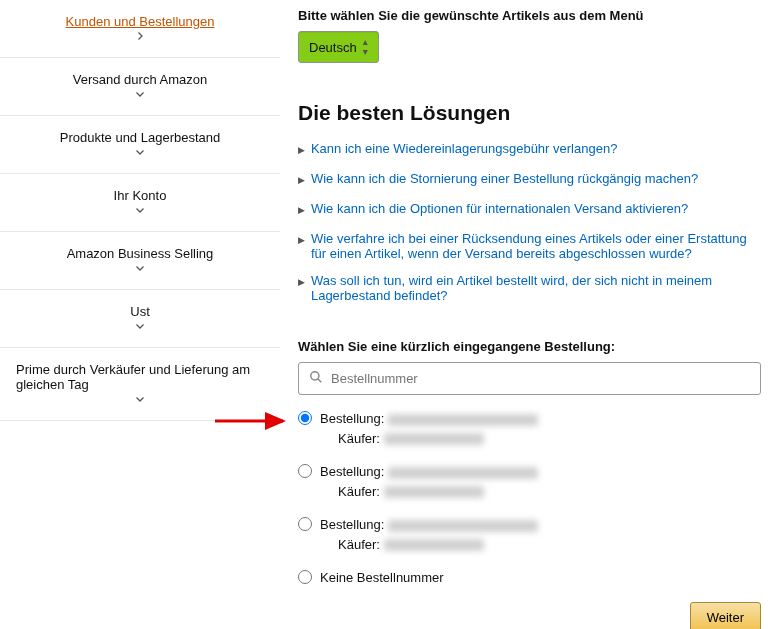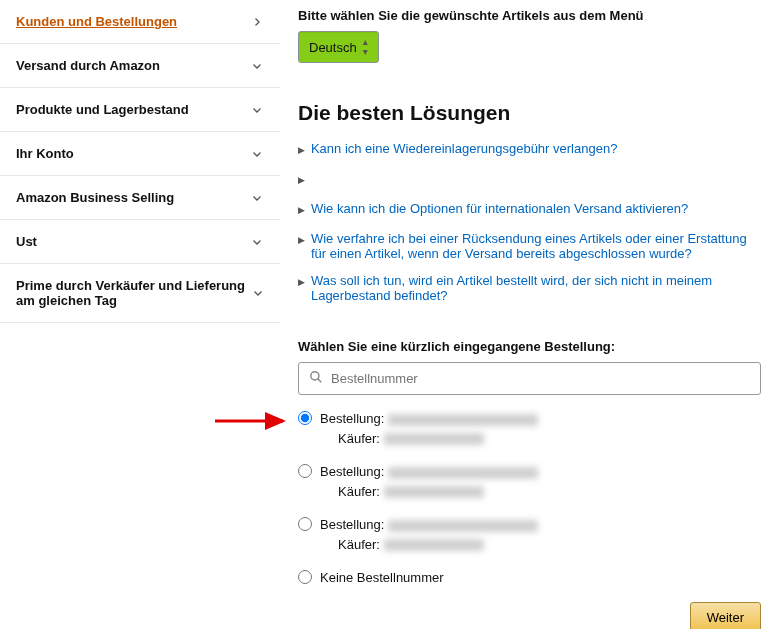--- a/index.html
+++ b/index.html
@@ -1,20 +1,20 @@
 <!DOCTYPE html>
 <html><head>
 <meta charset="utf-8">
 <style>
   * { box-sizing: border-box; margin: 0; padding: 0; }
   body { font-family: Arial, Helvetica, sans-serif; font-size: 13px; color: #111; background: #fff; width: 779px; }
   .layout { display: flex; }
   .sidebar { width: 280px; flex-shrink: 0; }
   .main { flex: 1; padding: 8px 18px 18px 18px; }
-  .nav-item { display: flex; justify-content: space-between; align-items: center; padding: 14px 16px; border-bottom: 1px solid #e7e7e7; font-weight: bold; font-size: 13px; cursor: pointer; }
+  .nav-item { display: flex; justify-content: space-between; align-items: center; padding: 14px 16px; border-bottom: 1px solid #e7e7e7; font-weight: normal; font-size: 13px; cursor: pointer; flex-direction: column; }
   .nav-item.active span.label { color: #c45500; text-decoration: underline; }
   .chev { width: 14px; height: 14px; display: inline-flex; align-items: center; justify-content: center; }
   .chev svg { width: 12px; height: 12px; }
   .prompt { font-weight: bold; font-size: 13px; margin-bottom: 8px; }
   .lang-select { display: inline-flex; align-items: center; gap: 6px; border: 1px solid #8d9096; border-radius: 3px; background: #84cc16; padding: 5px 10px; font-size: 13px; box-shadow: 0 1px 0 rgba(0,0,0,0.05) inset; }
   .lang-arrows { font-size: 10px; line-height: 1; color: #555; display: flex; flex-direction: column; }
   h2.section-title { font-size: 21px; font-weight: bold; margin: 38px 0 10px 0; }
   .solutions { list-style: none; }
   .solutions li { display: flex; align-items: flex-start; gap: 6px; padding: 6px 0; font-size: 13px; }
   .solutions li .tri { color: #555; font-size: 9px; line-height: 18px; flex-shrink: 0; }
@@ -107,20 +107,21 @@
     </div>
 
     <h2 class="section-title">Die besten Lösungen</h2>
     <ul class="solutions" id="solutions">
         <li>
           <span class="tri">▶</span>
           <a href="#">Kann ich eine Wiedereinlagerungsgebühr verlangen?</a>
         </li>
         <li>
           <span class="tri">▶</span>
+          <a href="#">Wie kann ich die Stornierung einer Bestellung rückgängig machen?</a>
         </li>
         <li>
           <span class="tri">▶</span>
           <a href="#">Wie kann ich die Optionen für internationalen Versand aktivieren?</a>
         </li>
         <li>
           <span class="tri">▶</span>
           <a href="#">Wie verfahre ich bei einer Rücksendung eines Artikels oder einer Erstattung für einen Artikel, wenn der Versand bereits abgeschlossen wurde?</a>
         </li>
         <li>

